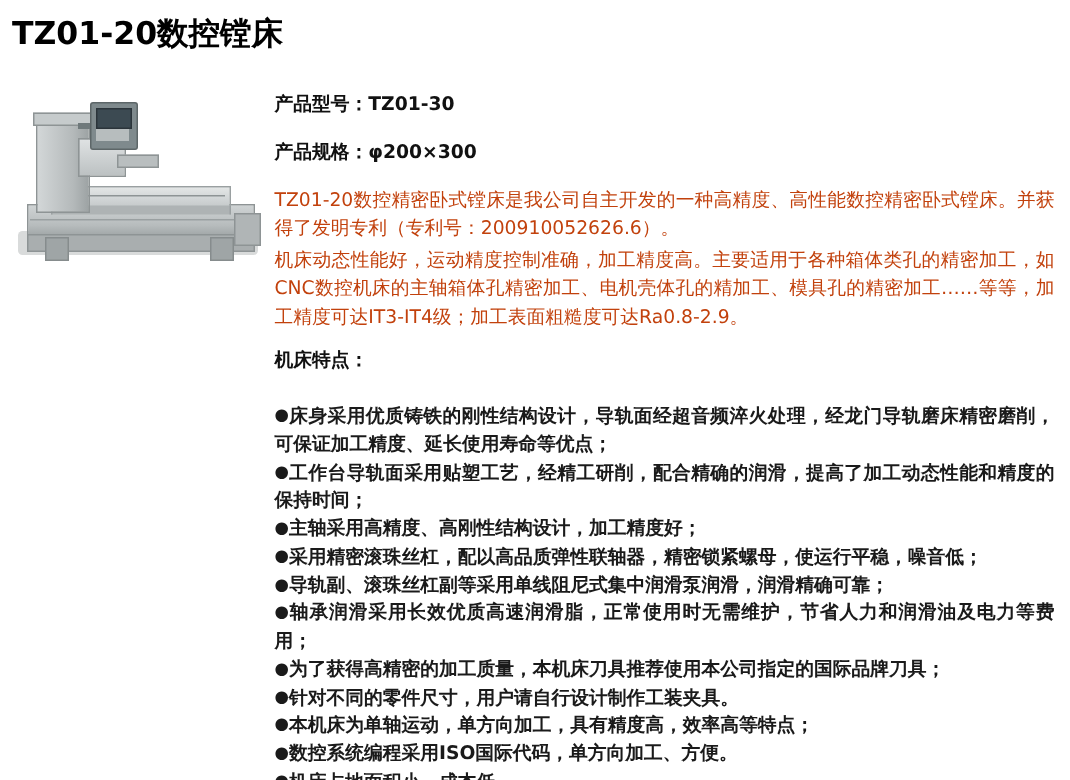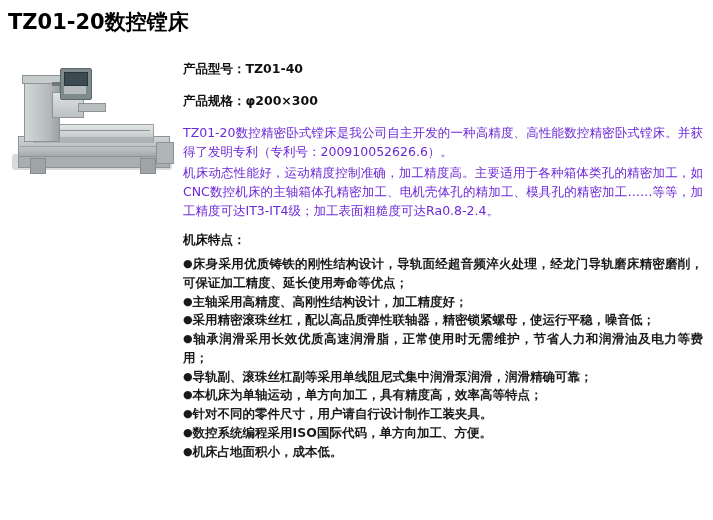--- a/index.html
+++ b/index.html
@@ -45,30 +45,30 @@
   .spec-line {
     font-size: 12.5px;
     font-weight: bold;
     color: #111111;
     margin-bottom: 14px;
     line-height: 1.4;
   }
   .para {
     font-size: 12.5px;
     line-height: 1.52;
-    color: #6d28d9;
+    color: #c2410c;
     margin: 0 0 2px 0;
     text-align: justify;
   }
   .features-title {
     font-size: 12.5px;
     font-weight: bold;
     color: #111111;
     margin-top: 12px;
-    margin-bottom: 6px;
+    margin-bottom: 19px;
   }
   .feature-item {
     font-size: 12.5px;
     line-height: 1.5;
     color: #1a1a1a;
     text-align: justify;
     margin: 0;
     font-weight: bold;
   }
   .bullet {
@@ -191,35 +191,37 @@
     <div class="mach panel"></div>
     <div class="mach panel-screen"></div>
     <div class="mach panel-keys"></div>
     <div class="mach leg-l"></div>
     <div class="mach leg-r"></div>
     <div class="mach chipbox"></div>
   </div>
 
   <div class="content">
 
-    <div class="spec-line">产品型号：TZ01-40</div>
+    <div class="spec-line">产品型号：TZ01-30</div>
     <div class="spec-line">产品规格：φ200×300</div>
 
     <p class="para">TZ01-20数控精密卧式镗床是我公司自主开发的一种高精度、高性能数控精密卧式镗床。并获得了发明专利（专利号：200910052626.6）。</p>
-    <p class="para">机床动态性能好，运动精度控制准确，加工精度高。主要适用于各种箱体类孔的精密加工，如CNC数控机床的主轴箱体孔精密加工、电机壳体孔的精加工、模具孔的精密加工……等等，加工精度可达IT3-IT4级；加工表面粗糙度可达Ra0.8-2.4。</p>
+    <p class="para">机床动态性能好，运动精度控制准确，加工精度高。主要适用于各种箱体类孔的精密加工，如CNC数控机床的主轴箱体孔精密加工、电机壳体孔的精加工、模具孔的精密加工……等等，加工精度可达IT3-IT4级；加工表面粗糙度可达Ra0.8-2.9。</p>
 
     <div class="features-title">机床特点：</div>
 
     <div>
       <p class="feature-item"><span class="bullet">●</span><span>床身采用优质铸铁的刚性结构设计，导轨面经超音频淬火处理，经龙门导轨磨床精密磨削，可保证加工精度、延长使用寿命等优点；</span></p>
+      <p class="feature-item"><span class="bullet">●</span><span>工作台导轨面采用贴塑工艺，经精工研削，配合精确的润滑，提高了加工动态性能和精度的保持时间；</span></p>
       <p class="feature-item"><span class="bullet">●</span><span>主轴采用高精度、高刚性结构设计，加工精度好；</span></p>
       <p class="feature-item"><span class="bullet">●</span><span>采用精密滚珠丝杠，配以高品质弹性联轴器，精密锁紧螺母，使运行平稳，噪音低；</span></p>
+      <p class="feature-item"><span class="bullet">●</span><span>导轨副、滚珠丝杠副等采用单线阻尼式集中润滑泵润滑，润滑精确可靠；</span></p>
       <p class="feature-item"><span class="bullet">●</span><span>轴承润滑采用长效优质高速润滑脂，正常使用时无需维护，节省人力和润滑油及电力等费用；</span></p>
-      <p class="feature-item"><span class="bullet">●</span><span>导轨副、滚珠丝杠副等采用单线阻尼式集中润滑泵润滑，润滑精确可靠；</span></p>
+      <p class="feature-item"><span class="bullet">●</span><span>为了获得高精密的加工质量，本机床刀具推荐使用本公司指定的国际品牌刀具；</span></p>
+      <p class="feature-item"><span class="bullet">●</span><span>针对不同的零件尺寸，用户请自行设计制作工装夹具。</span></p>
       <p class="feature-item"><span class="bullet">●</span><span>本机床为单轴运动，单方向加工，具有精度高，效率高等特点；</span></p>
-      <p class="feature-item"><span class="bullet">●</span><span>针对不同的零件尺寸，用户请自行设计制作工装夹具。</span></p>
       <p class="feature-item"><span class="bullet">●</span><span>数控系统编程采用ISO国际代码，单方向加工、方便。</span></p>
       <p class="feature-item"><span class="bullet">●</span><span>机床占地面积小，成本低。</span></p>
 
     </div>
 
   </div>
 </div>
 
 </body></html>

